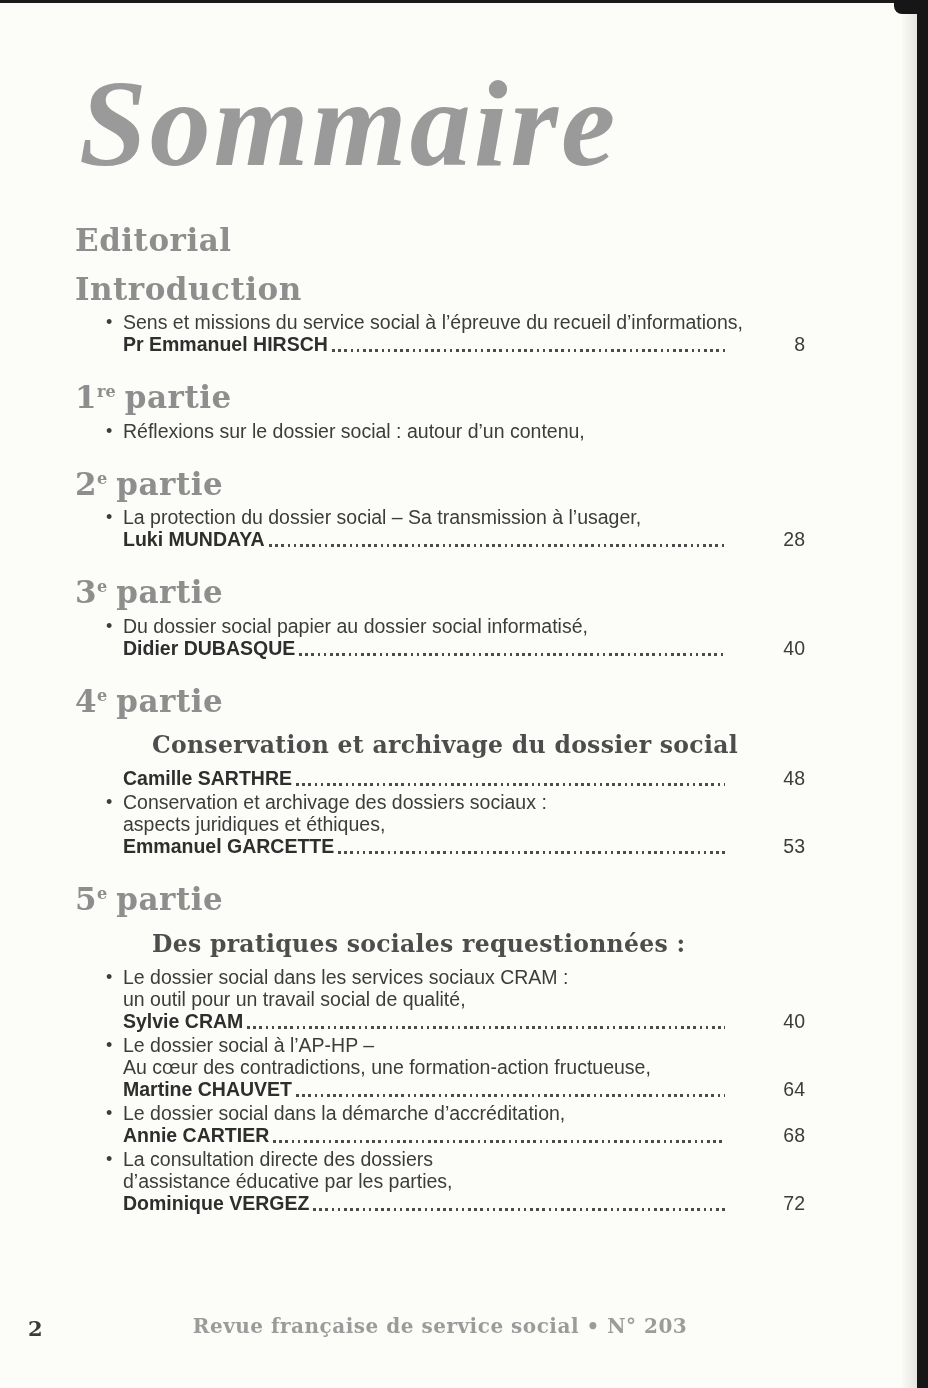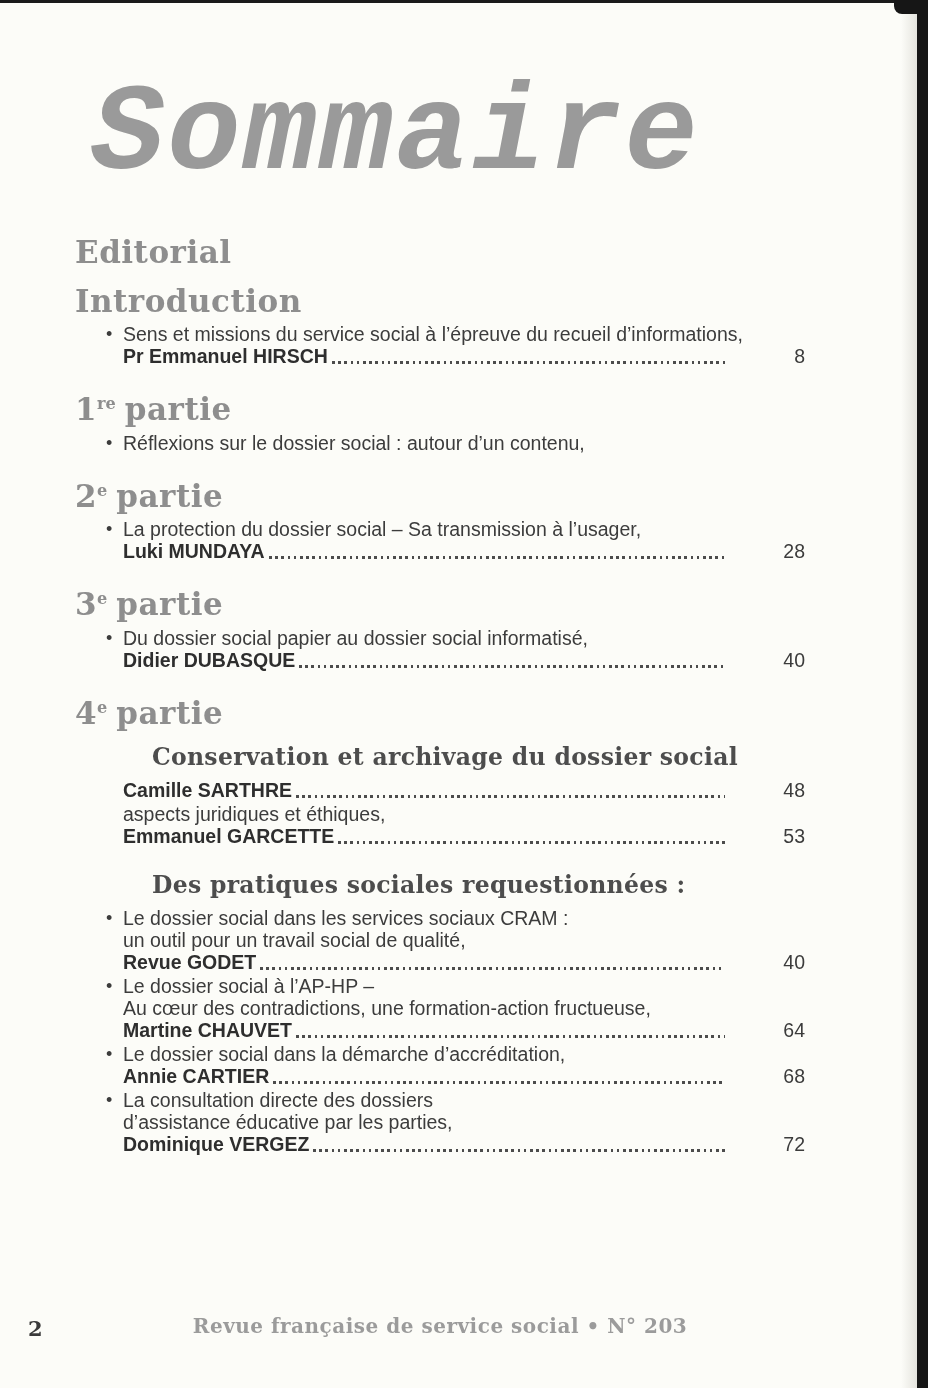--- a/index.html
+++ b/index.html
@@ -11,24 +11,24 @@
   
   .scan-top-line{position:absolute;top:0;left:0;width:100%;height:3px;background:#1a1a1a;}
   .scan-right-bar{position:absolute;top:0;right:0;width:11px;height:100%;background:#161616;}
   .scan-right-shadow{position:absolute;top:0;right:11px;width:16px;height:100%;
     background:linear-gradient(to right,rgba(0,0,0,0),rgba(110,105,90,0.16));}
   .scan-corner{position:absolute;top:0;right:0;width:34px;height:14px;background:#161616;border-bottom-left-radius:8px;}
 
   .content{position:absolute;left:75px;top:56px;width:730px;}
 
   .doc-title{
-    font-family:Liberation Mono, monospace;
+    font-family:Liberation Serif, serif;
     font-style:italic;font-weight:bold;
     font-size:122px;line-height:1.05;letter-spacing:3px;
-    color:#9a9a9a;margin:16px;
+    color:#9a9a9a;margin:4px;
   }
 
   .section{margin-top:26px;}
   .section.first-heading{margin-top:36px;}
   .section.intro{margin-top:16px;}
   .section-heading{
     font-family:"DejaVu Serif","Liberation Serif",serif;
     font-weight:bold;font-size:31px;line-height:1.05;
     color:#8e8e8e;letter-spacing:0.5px;
   }
@@ -124,36 +124,38 @@
     <div class="section-heading"><span>4</span><sup>e</sup><span class="word">partie</span></div>
     <div class="subheading">Conservation et archivage du dossier social</div>
     <div class="entry after-sub">
       <div class="entry-row">
         <span class="author">Camille SARTHRE</span>
         <span class="leader"></span>
         <span class="page-num">48</span>
       </div>
     </div>
     <div class="entry tight">
+      <div class="entry-line with-bullet">Conservation et archivage des dossiers sociaux :</div>
       <div class="entry-line">aspects juridiques et éthiques,</div>
       <div class="entry-row">
         <span class="author">Emmanuel GARCETTE</span>
         <span class="leader"></span>
         <span class="page-num">53</span>
       </div>
     </div>
   </div>
 
   <div class="section">
+    <div class="section-heading"><span>5</span><sup>e</sup><span class="word">partie</span></div>
     <div class="subheading">Des pratiques sociales requestionnées :</div>
     <div class="entry after-sub">
       <div class="entry-line with-bullet">Le dossier social dans les services sociaux CRAM :</div>
       <div class="entry-line">un outil pour un travail social de qualité,</div>
       <div class="entry-row">
-        <span class="author">Revue GODET</span>
+        <span class="author">Sylvie CRAM</span>
         <span class="leader"></span>
         <span class="page-num">40</span>
       </div>
     </div>
     <div class="entry tight">
       <div class="entry-line with-bullet">Le dossier social à l’AP-HP –</div>
       <div class="entry-line">Au cœur des contradictions, une formation-action fructueuse,</div>
       <div class="entry-row">
         <span class="author">Martine CHAUVET</span>
         <span class="leader"></span>

